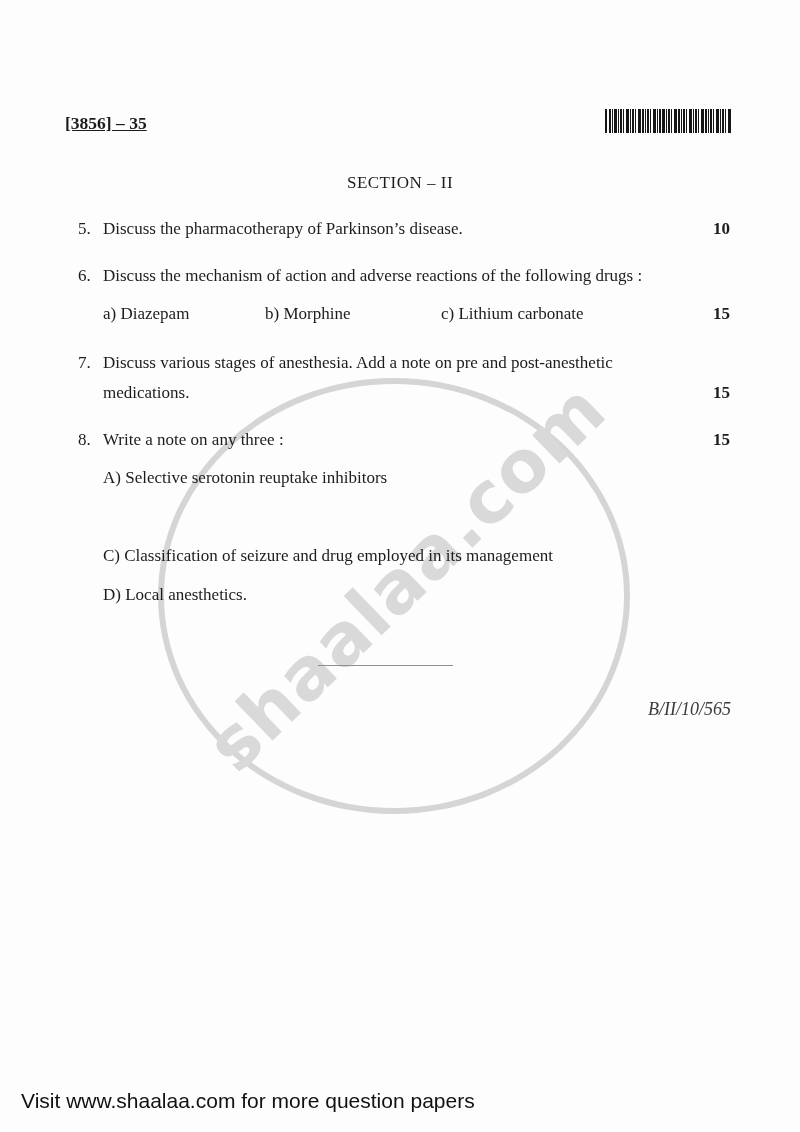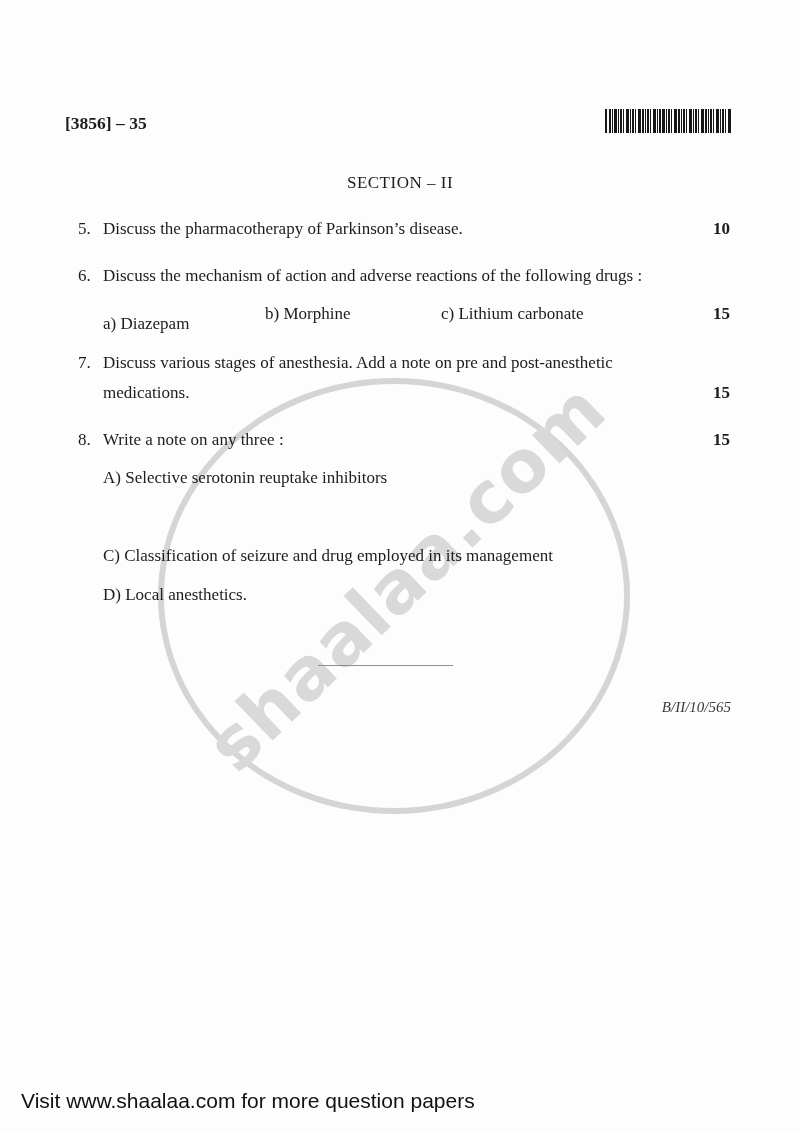--- a/index.html
+++ b/index.html
@@ -35,20 +35,21 @@
     white-space: nowrap;
   }
   
   .content { position: absolute; inset: 0; z-index: 1; }
   .paper-code {
     position: absolute;
     left: 65px; top: 113px;
     font-size: 17.5px;
     font-weight: bold;
     white-space: nowrap;
+    text-decoration: underline;
   }
   .barcode {
     position: absolute;
     left: 605px; top: 109px;
     width: 127px; height: 24px;
   }
   .section-title {
     position: absolute;
     left: 0; right: 0; top: 173px;
     text-align: center;
@@ -56,36 +57,36 @@
     letter-spacing: 0.5px;
   }
   .row { position: absolute; left: 0; right: 0; height: 22px; }
   .qnum  { position: absolute; left: 78px;  font-size: 17px; white-space: nowrap; }
   .qtext { position: absolute; left: 103px; font-size: 17px; white-space: nowrap; }
   .marks {
     position: absolute; right: 70px;
     font-size: 17px; font-weight: bold; white-space: nowrap;
   }
   .opt-label { font-size: 17px; white-space: nowrap; }
-  .opt-a { position: absolute; left: 103px; margin-top: 10px; }
+  .opt-a { position: absolute; left: 103px; }
   .opt-b { position: absolute; left: 265px; text-align: right; }
   .opt-c { position: absolute; left: 441px; }
   .sub-option { position: absolute; left: 103px; font-size: 17px; white-space: nowrap; }
   .bold-word { font-weight: normal; }
   .divider {
     position: absolute;
     left: 318px; top: 665px;
     width: 135px; height: 0;
     border-top: 1.5px solid #8f8f8f;
   }
   .ref-code {
     position: absolute;
     right: 69px; top: 699px;
     font-style: italic;
-    font-size: 15px;
+    font-size: 18px;
     color: #3a3a3a;
     white-space: nowrap;
   }
   .footer-note {
     position: absolute;
     left: 21px; top: 1089px;
     font-family: Liberation Sans, sans-serif;
     font-size: 21px;
     color: #111111;
     white-space: nowrap;

